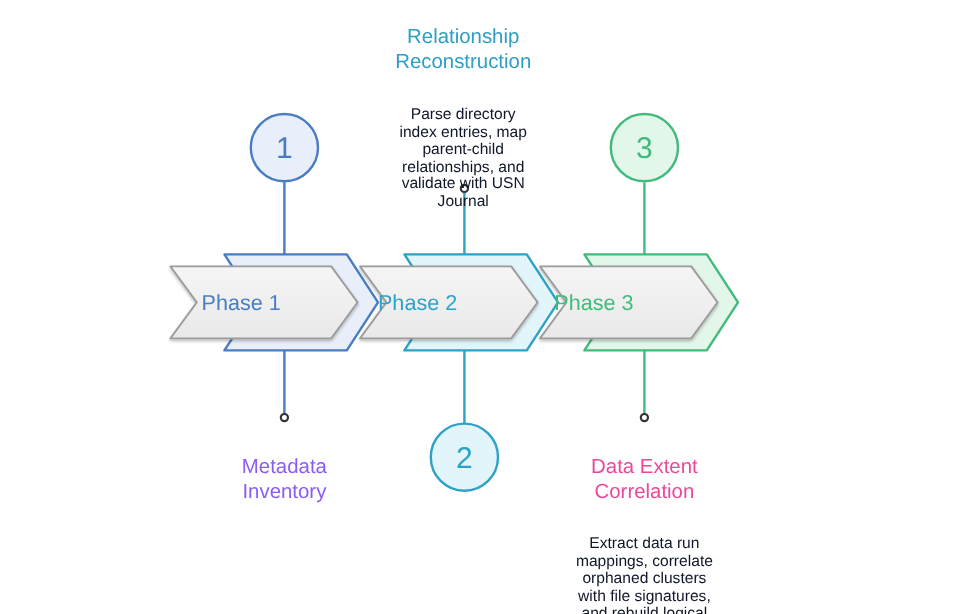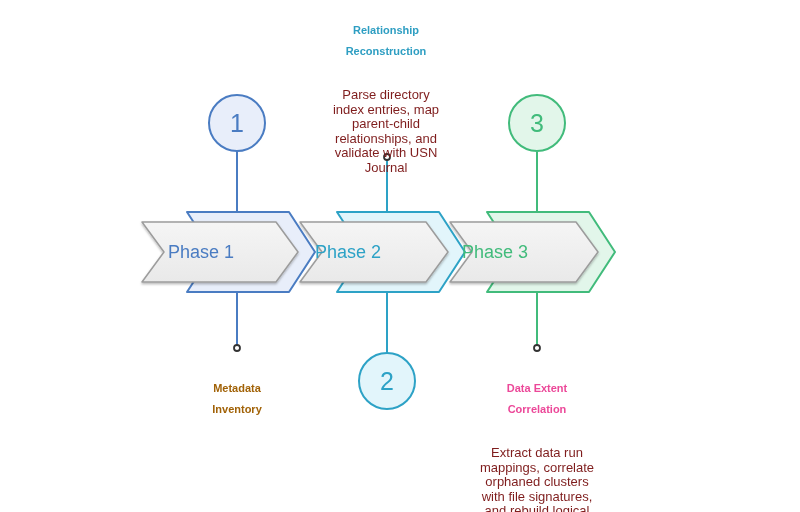--- a/index.html
+++ b/index.html
@@ -14,33 +14,33 @@
   .stage svg { position: absolute; left: 0; top: 0; }
   svg text { font-family: "Liberation Sans", sans-serif; }
   .phase-label { font-size: 18px; }
   .marker-number { font-size: 25px; }
   .tblock {
     position: absolute;
     text-align: center;
     white-space: pre-line;
   }
   .ttitle {
-    font-size: 11px;
-    font-weight: bold;
+    font-size: 17px;
+    font-weight: normal;
     line-height: 21px;
     white-space: pre-line;
   }
   .tdesc {
     font-size: 13px;
     line-height: 14.5px;
-    color: #7f1d1d;
+    color: #0f172a;
     margin-top: 8px;
     white-space: pre-line;
   }
-  .c-blue  { color: #a16207; }
+  .c-blue  { color: #8b5cf6; }
   .c-cyan  { color: #2E9EC2; }
   .c-green { color: #ec4899; }
   #tb-phase2 { left: 296px; top: 2px;   width: 180px; }
   #tb-phase1 { left: 147px; top: 360px; width: 180px; }
   #tb-phase3 { left: 447px; top: 360px; width: 180px; }
 </style>
 </head>
 <body>
 
 <div class="stage">

